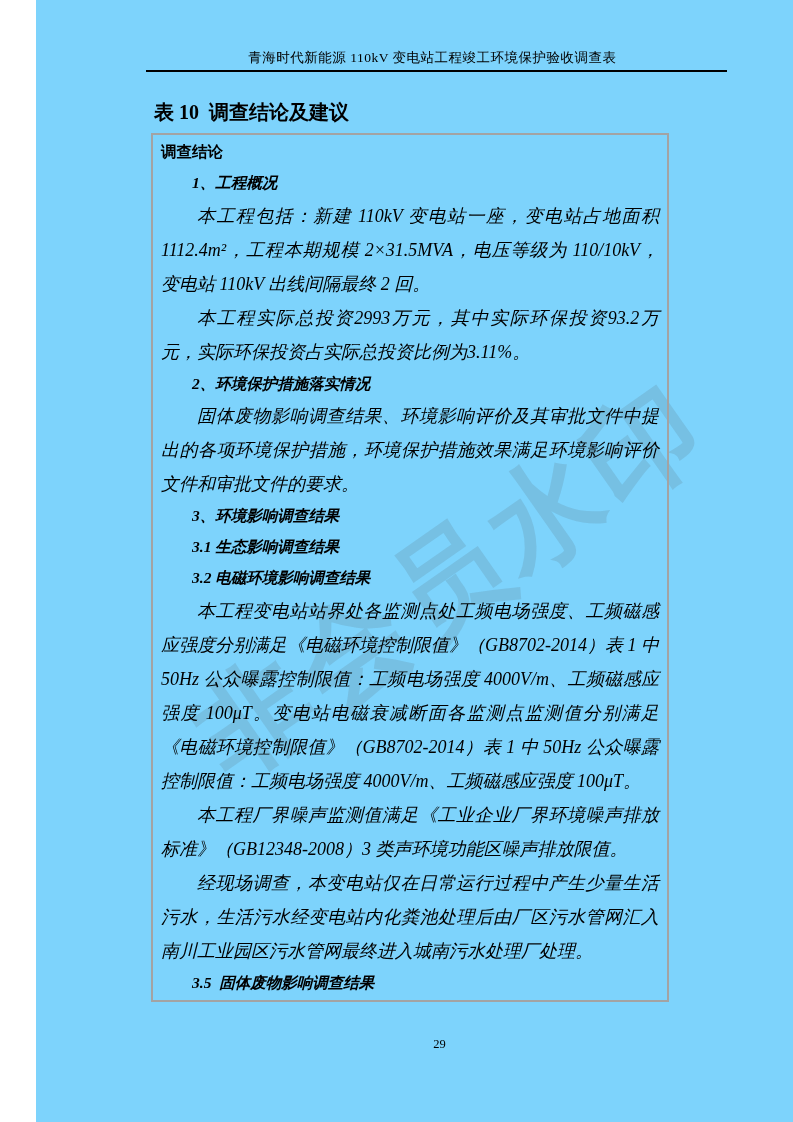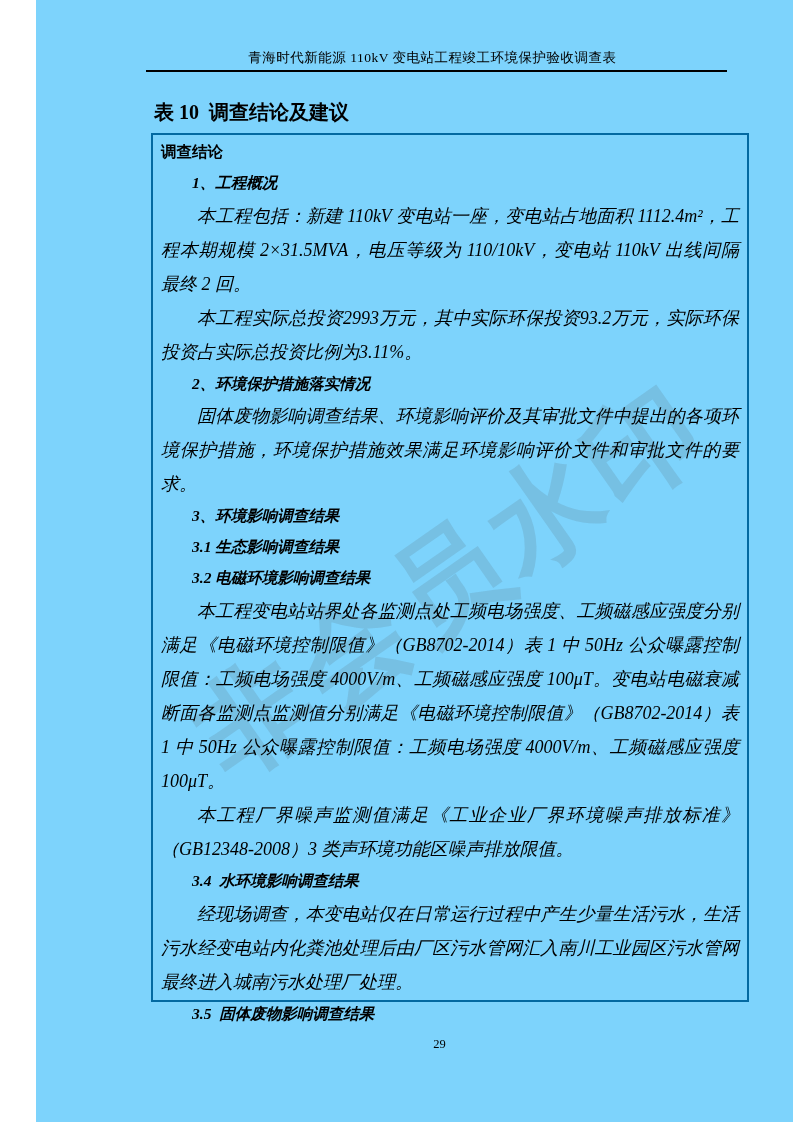--- a/index.html
+++ b/index.html
@@ -49,22 +49,22 @@
     transform-origin: center center;
     white-space: nowrap;
     letter-spacing: 6px;
     z-index: 1;
     pointer-events: none;
     user-select: none;
   }
   .conclusion-box {
     position: absolute;
     left: 115px; top: 133px;
-    width: 598px; height: 869px;
-    border: 2px solid #0369a1;
+    width: 518px; height: 869px;
+    border: 2px solid #a3a3a3;
     box-sizing: border-box;
     padding: 2px 8px 0 8px;
     background: transparent;
     z-index: 2;
   }
   .section-label {
     font-size: 15.5px;
     font-weight: bold;
     line-height: 30.8px;
   }
@@ -112,20 +112,19 @@
     <div class="blk-h">1、工程概况</div>
     <p class="blk-p">本工程包括：新建 110kV 变电站一座，变电站占地面积 1112.4m²，工程本期规模 2×31.5MVA，电压等级为 110/10kV，变电站 110kV 出线间隔最终 2 回。</p>
     <p class="blk-p">本工程实际总投资2993万元，其中实际环保投资93.2万元，实际环保投资占实际总投资比例为3.11%。</p>
     <div class="blk-h">2、环境保护措施落实情况</div>
     <p class="blk-p">固体废物影响调查结果、环境影响评价及其审批文件中提出的各项环境保护措施，环境保护措施效果满足环境影响评价文件和审批文件的要求。</p>
     <div class="blk-h">3、环境影响调查结果</div>
     <div class="blk-h">3.1 生态影响调查结果</div>
     <div class="blk-h">3.2 电磁环境影响调查结果</div>
     <p class="blk-p">本工程变电站站界处各监测点处工频电场强度、工频磁感应强度分别满足《电磁环境控制限值》（GB8702-2014）表 1 中 50Hz 公众曝露控制限值：工频电场强度 4000V/m、工频磁感应强度 100μT。变电站电磁衰减断面各监测点监测值分别满足《电磁环境控制限值》（GB8702-2014）表 1 中 50Hz 公众曝露控制限值：工频电场强度 4000V/m、工频磁感应强度 100μT。</p>
     <p class="blk-p">本工程厂界噪声监测值满足《工业企业厂界环境噪声排放标准》（GB12348-2008）3 类声环境功能区噪声排放限值。</p>
-    <div class="blk-h">3.4  水环境影响调查结果</div>
     <p class="blk-p">经现场调查，本变电站仅在日常运行过程中产生少量生活污水，生活污水经变电站内化粪池处理后由厂区污水管网汇入南川工业园区污水管网最终进入城南污水处理厂处理。</p>
     <div class="blk-h">3.5  固体废物影响调查结果</div>
   </div>
 
   <div class="page-number">29</div>
 
 </div>
 
 </body></html>

